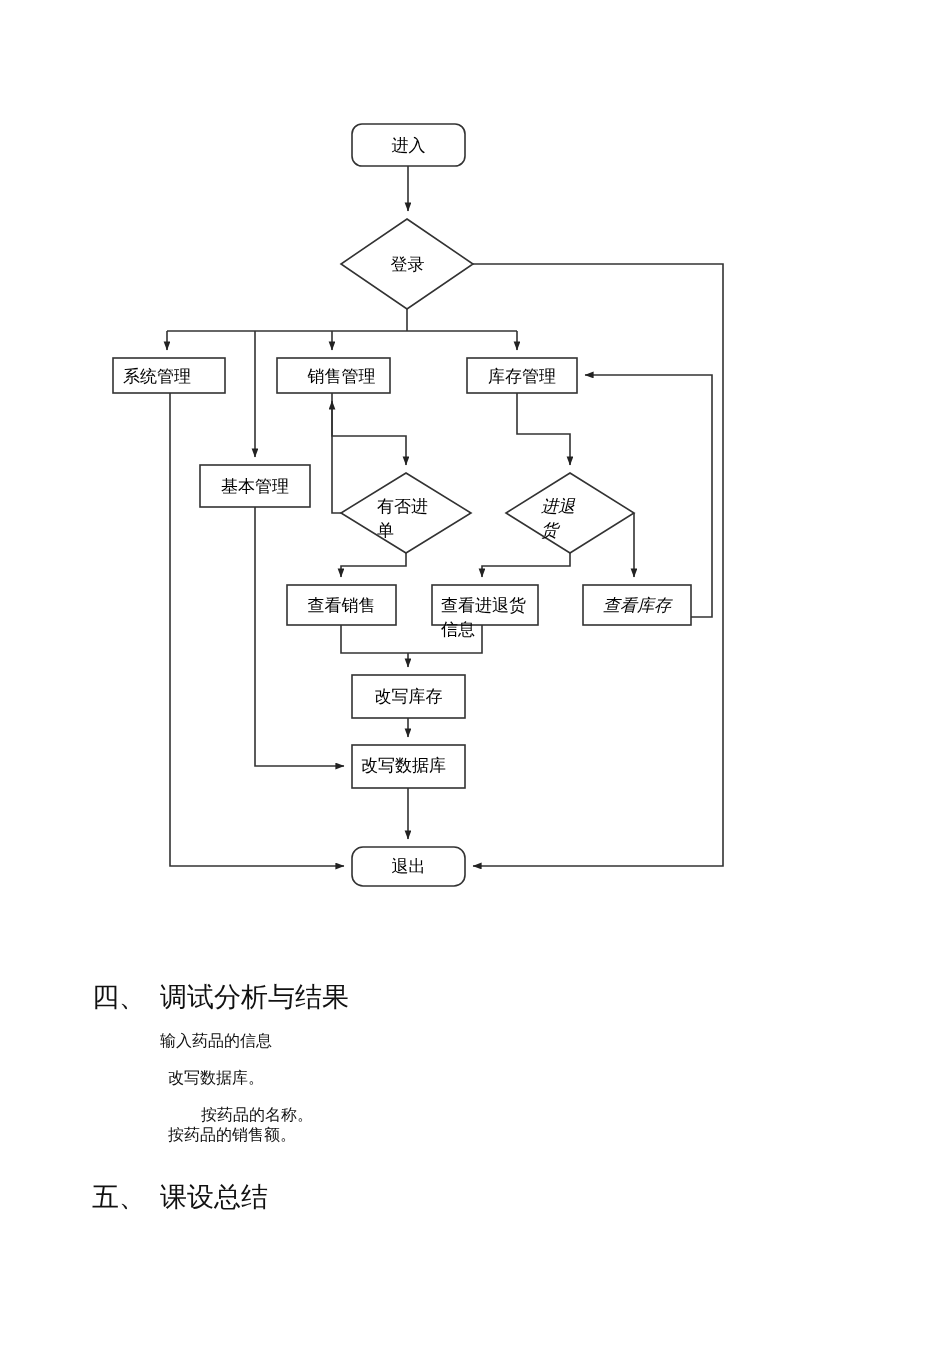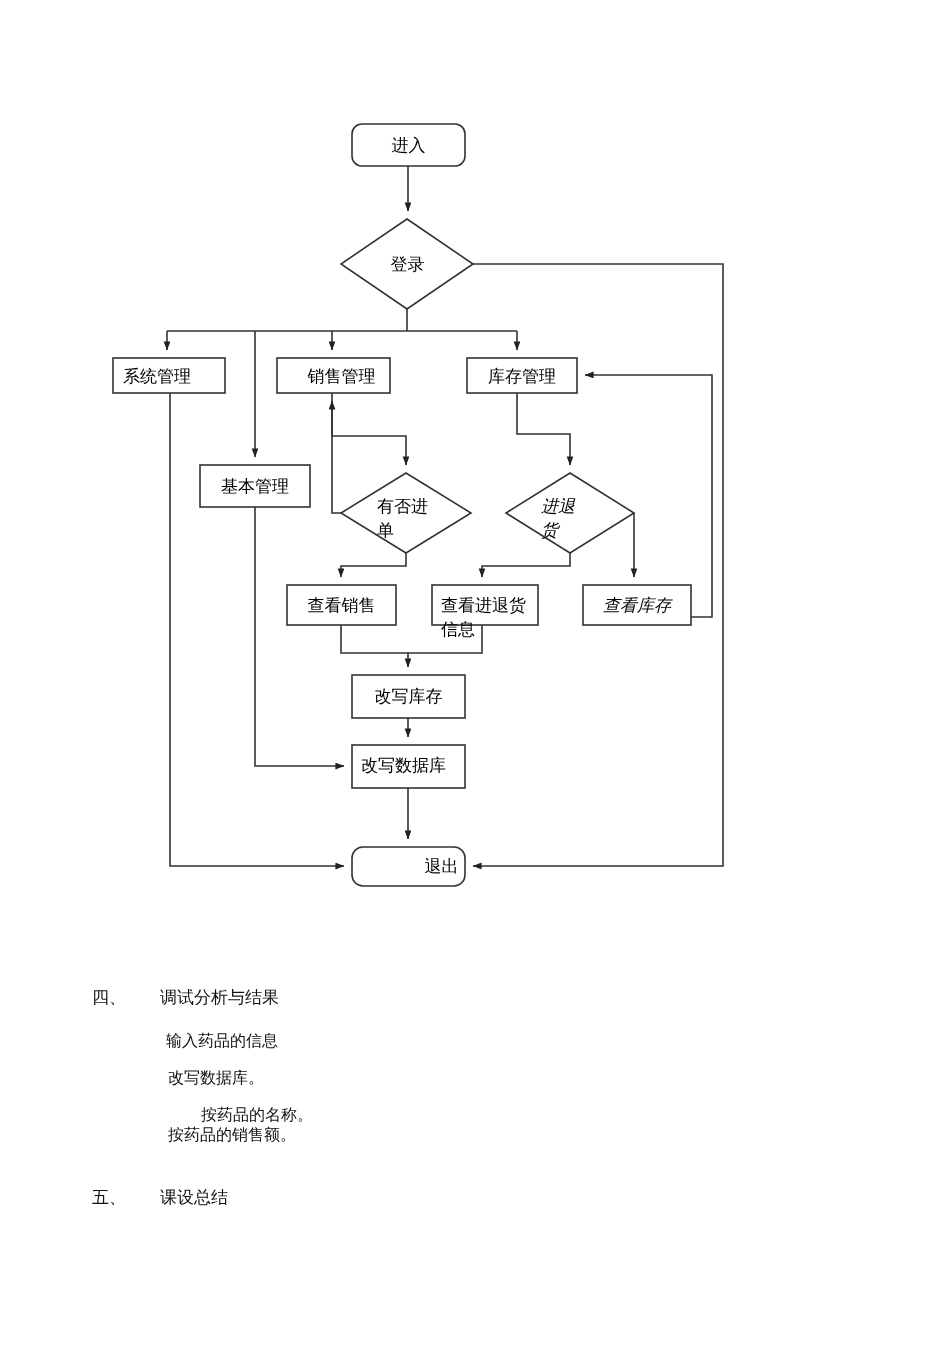--- a/index.html
+++ b/index.html
@@ -55,21 +55,21 @@
   #doc-text {
     position: absolute;
     left: 0;
     top: 940px;
     width: 950px;
     height: 405px;
   }
   .heading {
     position: absolute;
     font-family: "DejaVu Serif", "Liberation Serif", serif;
-    font-size: 17px;
+    font-size: 27px;
     line-height: 34px;
     color: #111111;
     white-space: nowrap;
   }
   .heading .num {
     display: inline-block;
     width: 68px;
   }
   .body-line {
     position: absolute;
@@ -182,30 +182,30 @@
     <div class="node-label centered" style="left:287px; top:593px; width:109px;">查看销售</div>
 
     <div class="node-label wrap" style="left:441px; top:593px; width:88px;">查看进退货信息</div>
 
     <div class="node-label centered" style="left:583px; top:593px; width:108px;font-style:italic;">查看库存</div>
 
     <div class="node-label centered" style="left:352px; top:684px; width:113px;">改写库存</div>
 
     <div class="node-label wrap" style="left:361px; top:753px; width:92px;">改写数据库</div>
 
-    <div class="node-label centered" style="left:352px; top:854px; width:113px;padding-left:33px;">退出</div>
+    <div class="node-label centered" style="left:352px; top:854px; width:113px;">退出</div>
   </div>
 
   <div id="doc-text">
 
     <div class="heading" style="left:92px; top:40px;">
       <span class="num">四、</span><span>调试分析与结果</span>
     </div>
 
-    <div class="body-line" style="left:166px; top:90px;text-align:right;">输入药品的信息</div>
+    <div class="body-line" style="left:160px; top:90px;text-align:right;">输入药品的信息</div>
     <div class="body-line" style="left:168px; top:127px;">改写数据库。</div>
     <div class="body-line" style="left:168px; top:164px;margin-left:33px;">按药品的名称。</div>
     <div class="body-line" style="left:168px; top:184px;">按药品的销售额。</div>
 
     <div class="heading" style="left:92px; top:240px;">
       <span class="num">五、</span><span>课设总结</span>
     </div>
 
   </div>
 

